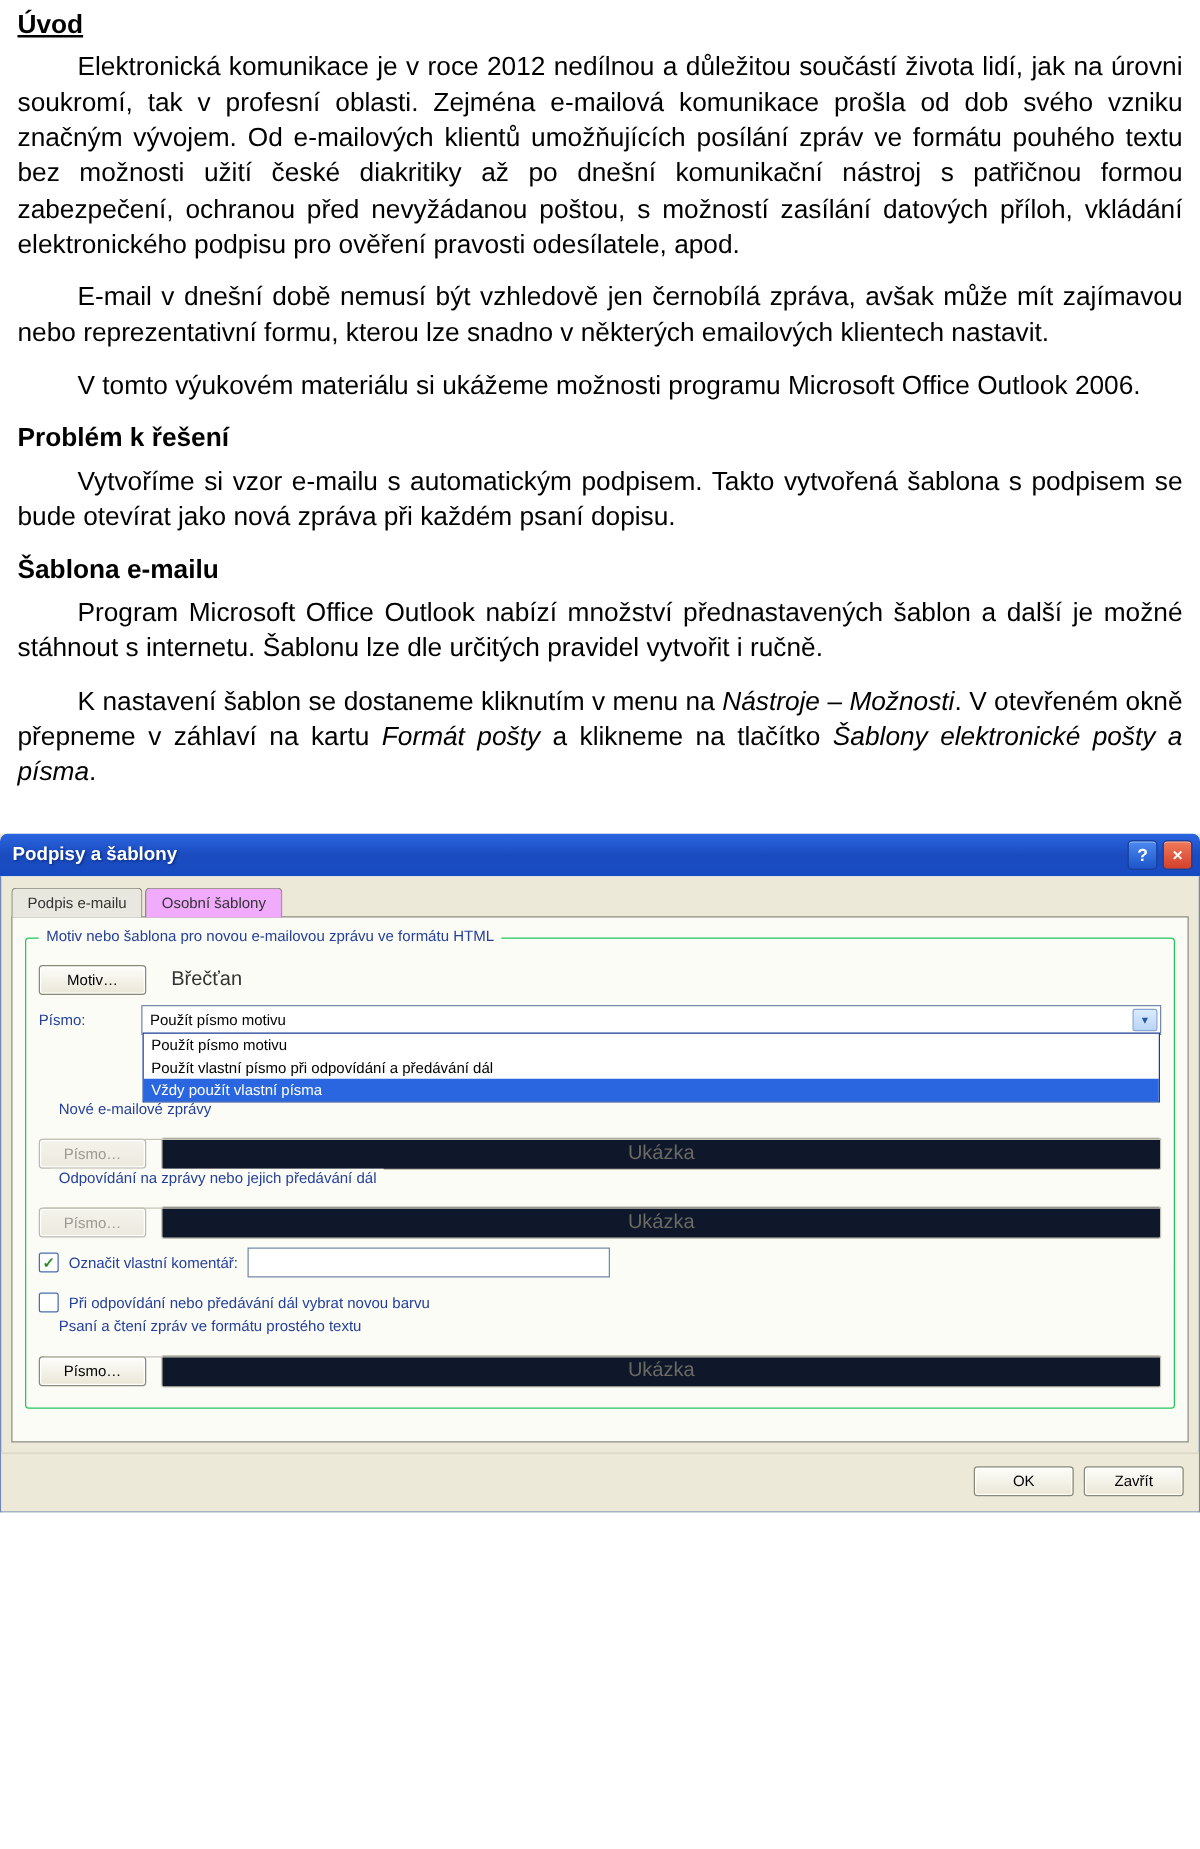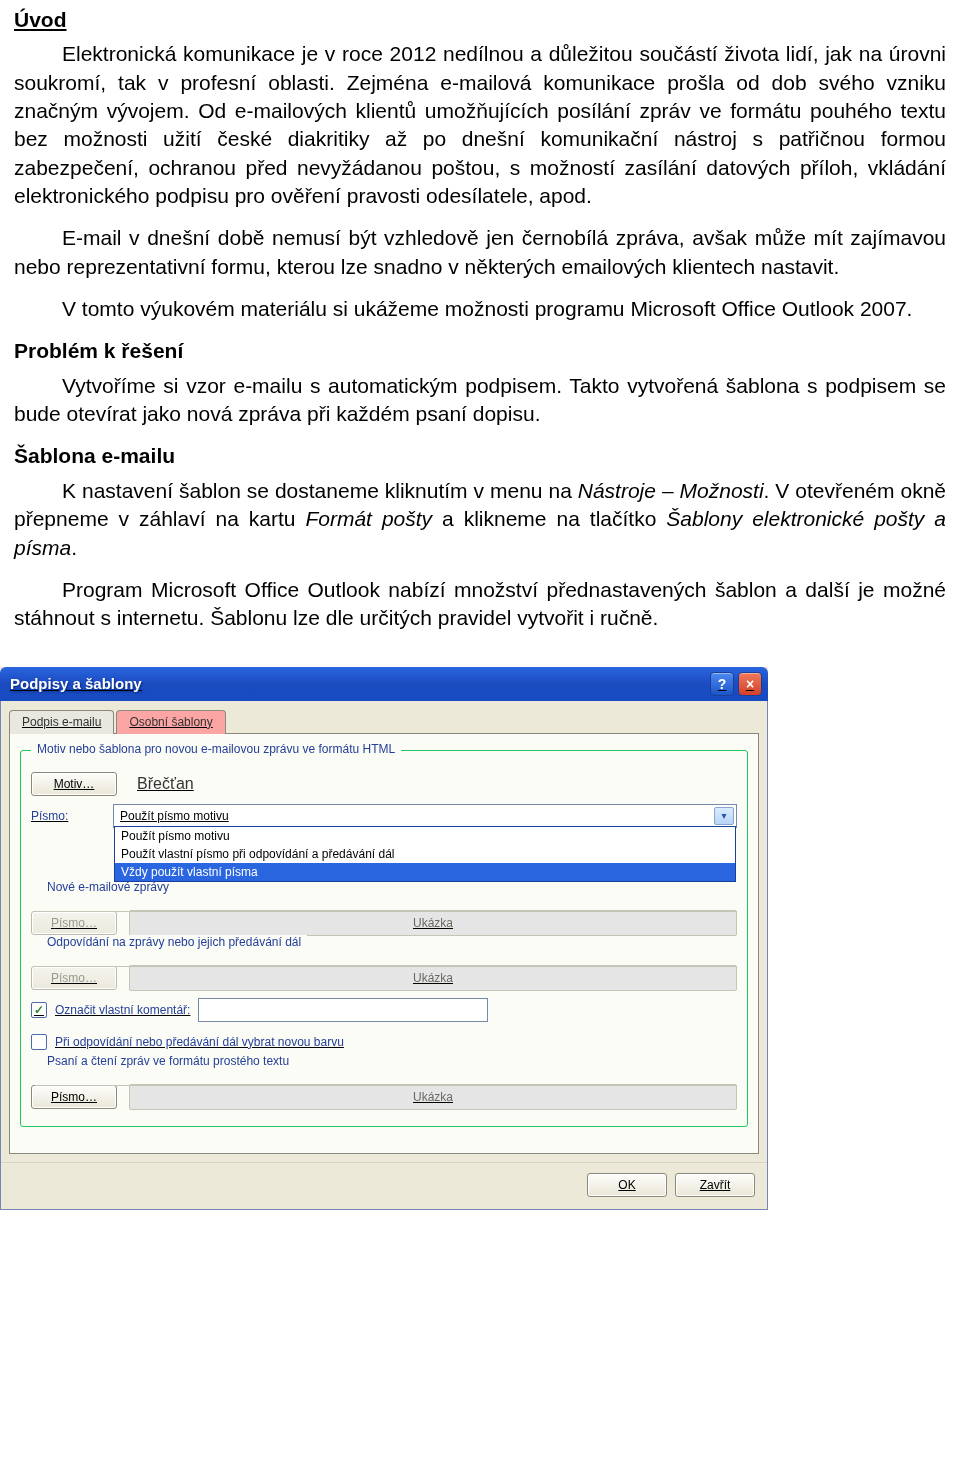--- a/index.html
+++ b/index.html
@@ -14,26 +14,25 @@
     padding: 0 14px 10px 14px;
     font-size: 21px;
     line-height: 1.35;
   }
   .h { font-weight: bold; margin: 6px 0 3px 0; }
   .p { margin: 6px 0 14px 0; text-align: justify; text-indent: 48px; }
   .ital { font-style: italic; }
   .underl { text-decoration: underline; }
   .dialog {
     margin: 10px 0 0 0;
-    width: 768px;
+    width: 960px;
     font-family: Tahoma, Verdana, sans-serif;
     font-size: 12px;
     color: #000;
     background: #ece9d8;
-    text-decoration: underline;
   }
   .titlebar {
     background: linear-gradient(to bottom, #2a66e0 0%, #1b4bbf 50%, #174bc3 100%);
     height: 34px;
     display: flex; align-items: center; justify-content: space-between;
     padding: 0 6px 0 10px;
     border-top-left-radius: 6px; border-top-right-radius: 6px;
   }
   .titlebar .title {
     color: #fff; font-weight: bold; font-size: 15px;
@@ -60,21 +59,21 @@
   .tab {
     background: #e8e8e0;
     border: 1px solid #8a8a7c;
     border-bottom: none;
     border-top-left-radius: 4px; border-top-right-radius: 4px;
     padding: 4px 12px 5px 12px;
     font-size: 12px; color: #333;
     position: relative; top: 1px;
   }
   .tab.active {
-    background: #fca5a5;
+    background: #f0abfc;
     border-color: #8a8a7c;
     z-index: 2;
   }
   .tab-panel {
     margin: 0 8px 8px 8px;
     border: 1px solid #8a8a7c;
     background: #fcfcf7;
     padding: 10px 10px 14px 10px;
   }
   .group {
@@ -150,23 +149,23 @@
     border-top: 1px solid #c6c4b6; position: relative; top: 8px; margin-left: 4px;
   }
   .divider-section .legend {
     display: inline-block; background: #fcfcf7; color: #24409a;
     padding: 0 6px; font-size: 12px; position: relative; z-index: 1;
   }
   .sample {
     flex: 1 1 auto;
     height: 24px;
     border: 1px solid #c6c4b6; border-radius: 2px;
-    background: #e5e5e5;
+    background: #0f172a;
     display: flex; align-items: center; justify-content: center;
-    color: #6a6a62; font-size: 12px;
+    color: #6a6a62; font-size: 16px;
   }
   .checkbox {
     width: 14px; height: 14px; border: 1px solid #4a6ea9;
     border-radius: 2px; background: #fff;
     display: inline-flex; align-items: center; justify-content: center;
     font-size: 12px;
   }
   .checkbox.checked::after {
     content: "✓"; color: #2a8a2a; font-size: 12px; font-weight: bold;
   }
@@ -180,28 +179,28 @@
   .motiv-val { color: #333; font-size: 16px; margin-left: 8px; }
 </style>
 </head>
 <body>
 
 <div class="page">
   <div class="doc-text">
     <div class="h underl">Úvod</div>
     <div class="p">Elektronická komunikace je v roce 2012 nedílnou a důležitou součástí života lidí, jak na úrovni soukromí, tak v profesní oblasti. Zejména e-mailová komunikace prošla od dob svého vzniku značným vývojem. Od e-mailových klientů umožňujících posílání zpráv ve formátu pouhého textu bez možnosti užití české diakritiky až po dnešní komunikační nástroj s patřičnou formou zabezpečení, ochranou před nevyžádanou poštou, s možností zasílání datových příloh, vkládání elektronického podpisu pro ověření pravosti odesílatele, apod.</div>
     <div class="p">E-mail v dnešní době nemusí být vzhledově jen černobílá zpráva, avšak může mít zajímavou nebo reprezentativní formu, kterou lze snadno v některých emailových klientech nastavit.</div>
-    <div class="p">V tomto výukovém materiálu si ukážeme možnosti programu Microsoft Office Outlook 2007.</div>
+    <div class="p">V tomto výukovém materiálu si ukážeme možnosti programu Microsoft Office Outlook 2006.</div>
     <div class="h">Problém k řešení</div>
     <div class="p">Vytvoříme si vzor e-mailu s automatickým podpisem. Takto vytvořená šablona s podpisem se bude otevírat jako nová zpráva při každém psaní dopisu.</div>
     <div class="h">Šablona e-mailu</div>
+    <div class="p">Program Microsoft Office Outlook nabízí množství přednastavených šablon a další je možné stáhnout s internetu. Šablonu lze dle určitých pravidel vytvořit i ručně.</div>
     <div class="p">
       <span>K nastavení šablon se dostaneme kliknutím v menu na </span><span class="ital">Nástroje – Možnosti</span><span>. V otevřeném okně přepneme v záhlaví na kartu </span><span class="ital">Formát pošty</span><span> a klikneme na tlačítko </span><span class="ital">Šablony elektronické pošty a písma</span><span>.</span>
     </div>
-    <div class="p">Program Microsoft Office Outlook nabízí množství přednastavených šablon a další je možné stáhnout s internetu. Šablonu lze dle určitých pravidel vytvořit i ručně.</div>
   </div>
 
   <div class="dialog">
     <div class="titlebar">
       <span class="title">Podpisy a šablony</span>
       <div class="tbtns">
         <div class="tbtn help">
             <span>?</span>
           </div>
         <div class="tbtn close">

